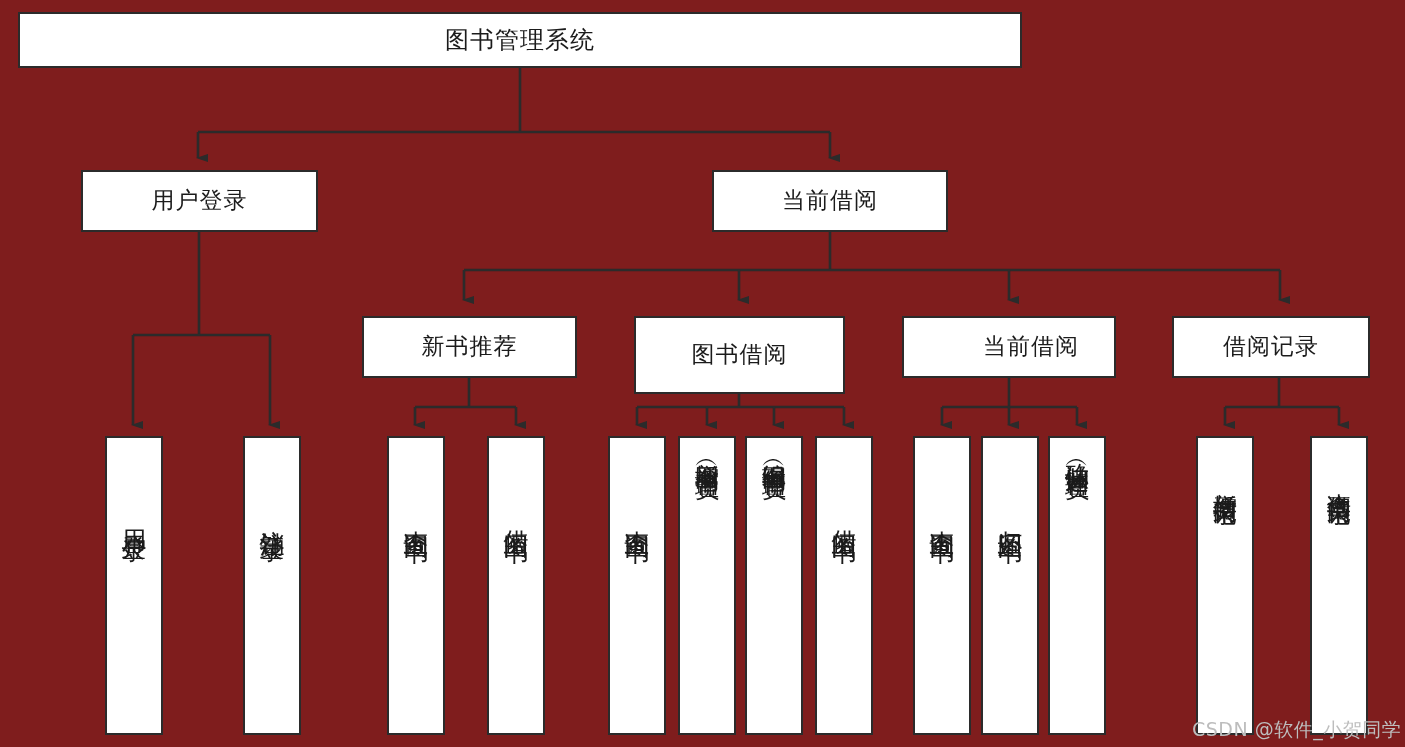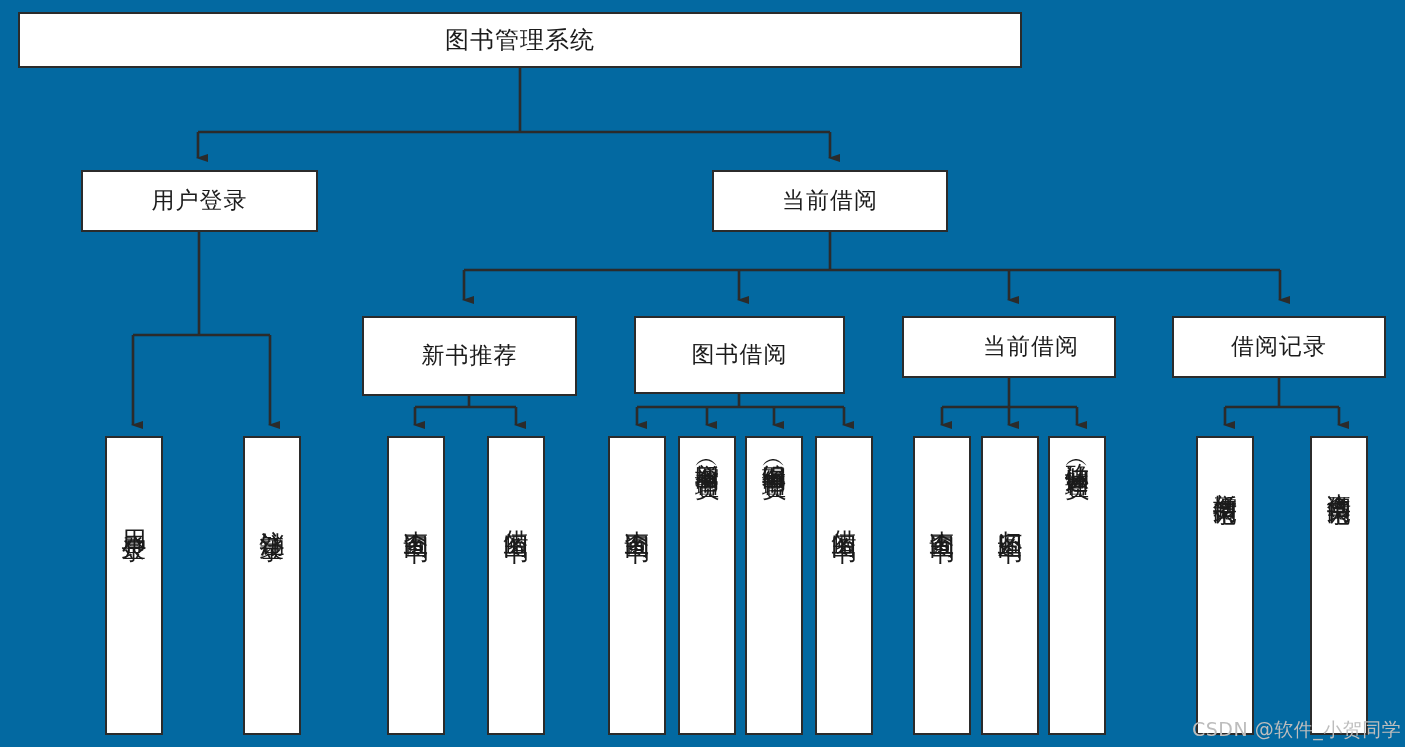--- a/index.html
+++ b/index.html
@@ -8,21 +8,21 @@
     padding: 0;
     background: #ffffff;
   }
   body {
     font-family: "DejaVu Sans", "Liberation Sans", sans-serif;
   }
   #diagram {
     position: relative;
     width: 1405px;
     height: 747px;
-    background: #0369a1;
+    background: #7f1d1d;
     overflow: hidden;
   }
   #diagram svg.edges {
     position: absolute;
     left: 0;
     top: 0;
     width: 1405px;
     height: 747px;
     pointer-events: none;
   }
@@ -135,30 +135,30 @@
     <span class="label">图书管理系统</span>
   </div>
 
   <div class="node horizontal" style="left:81px; top:170px; width:237px; height:62px;">
     <span class="label">用户登录</span>
   </div>
   <div class="node horizontal" style="left:712px; top:170px; width:236px; height:62px;">
     <span class="label">当前借阅</span>
   </div>
 
-  <div class="node horizontal" style="left:362px; top:316px; width:215px; height:80px;">
+  <div class="node horizontal" style="left:362px; top:316px; width:215px; height:62px;">
     <span class="label">新书推荐</span>
   </div>
   <div class="node horizontal" style="left:634px; top:316px; width:211px; height:78px;">
     <span class="label">图书借阅</span>
   </div>
   <div class="node horizontal" style="left:902px; top:316px; width:214px; height:62px;padding-left:44px;">
     <span class="label">当前借阅</span>
   </div>
-  <div class="node horizontal" style="left:1172px; top:316px; width:214px; height:62px;">
+  <div class="node horizontal" style="left:1172px; top:316px; width:198px; height:62px;">
     <span class="label">借阅记录</span>
   </div>
 
   <div class="node vertical" style="left:105px; top:436px; width:58px; height:299px; padding-top:72px;">
     <span class="label">用户登录</span>
   </div>
   <div class="node vertical" style="left:243px; top:436px; width:58px; height:299px; padding-top:72px;">
     <span class="label">注销登录</span>
   </div>
 

